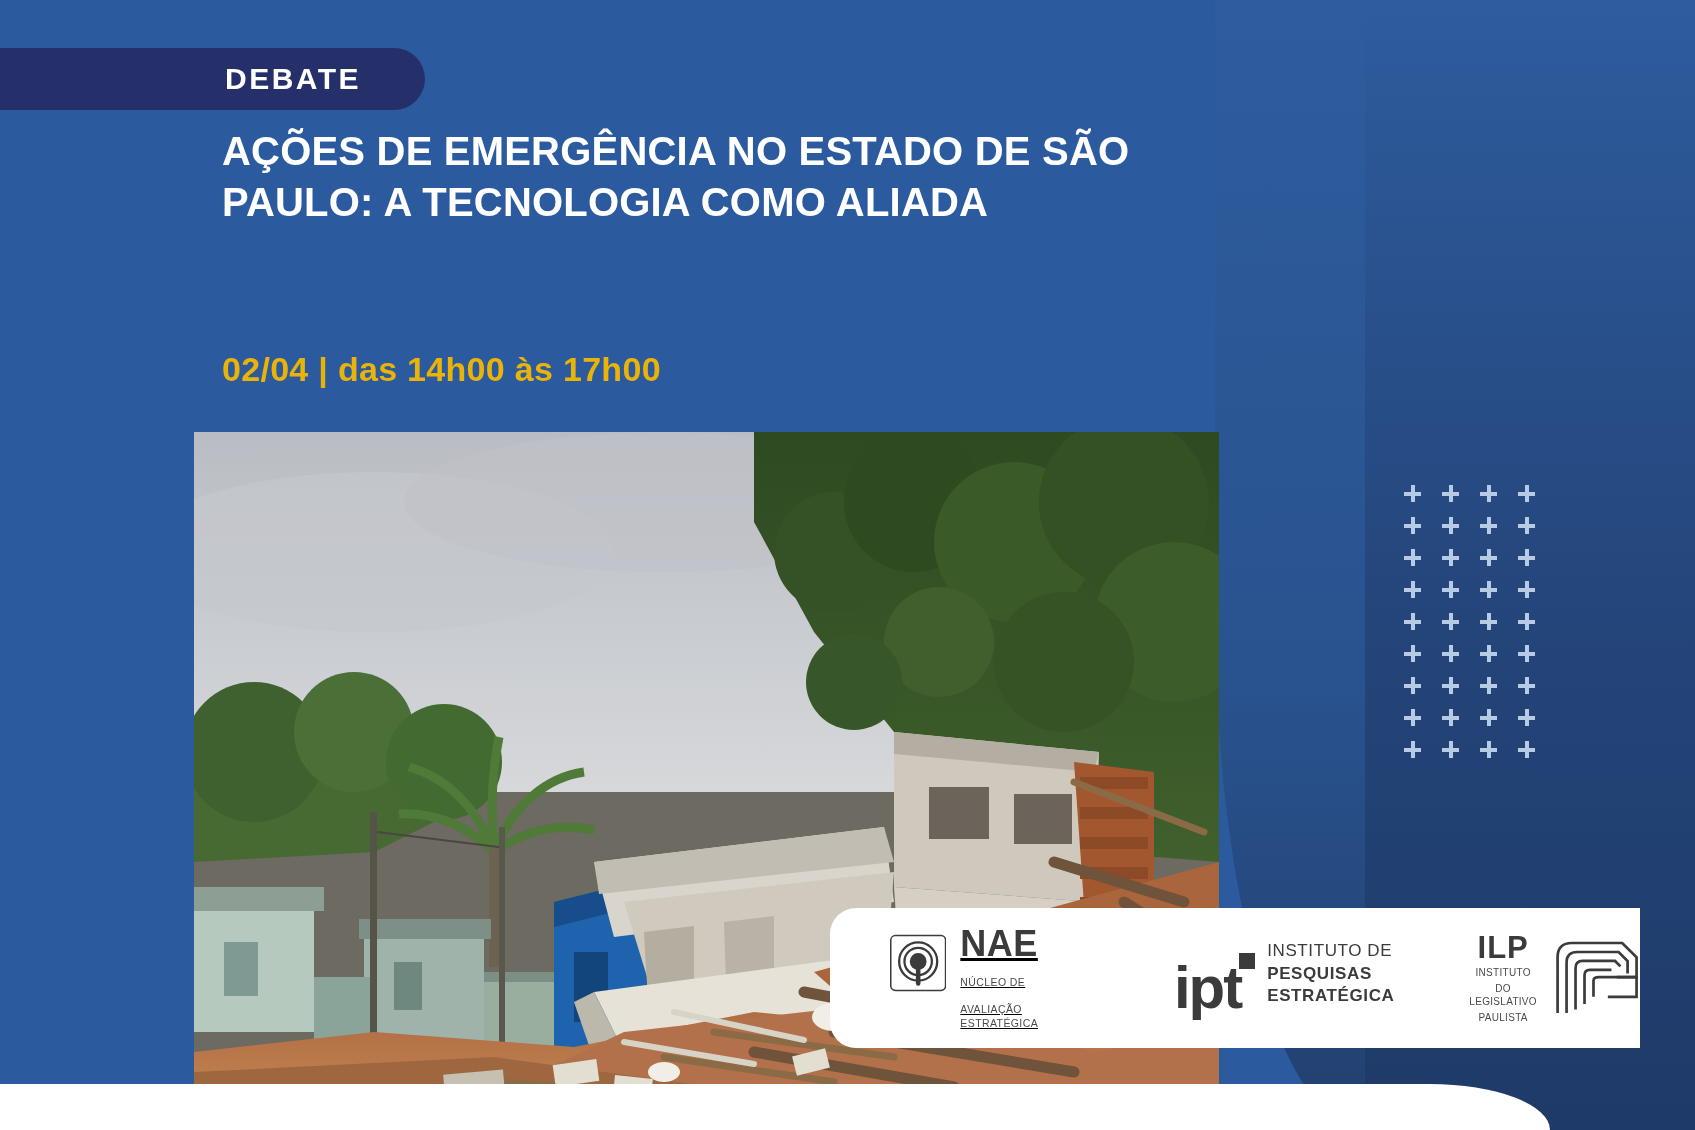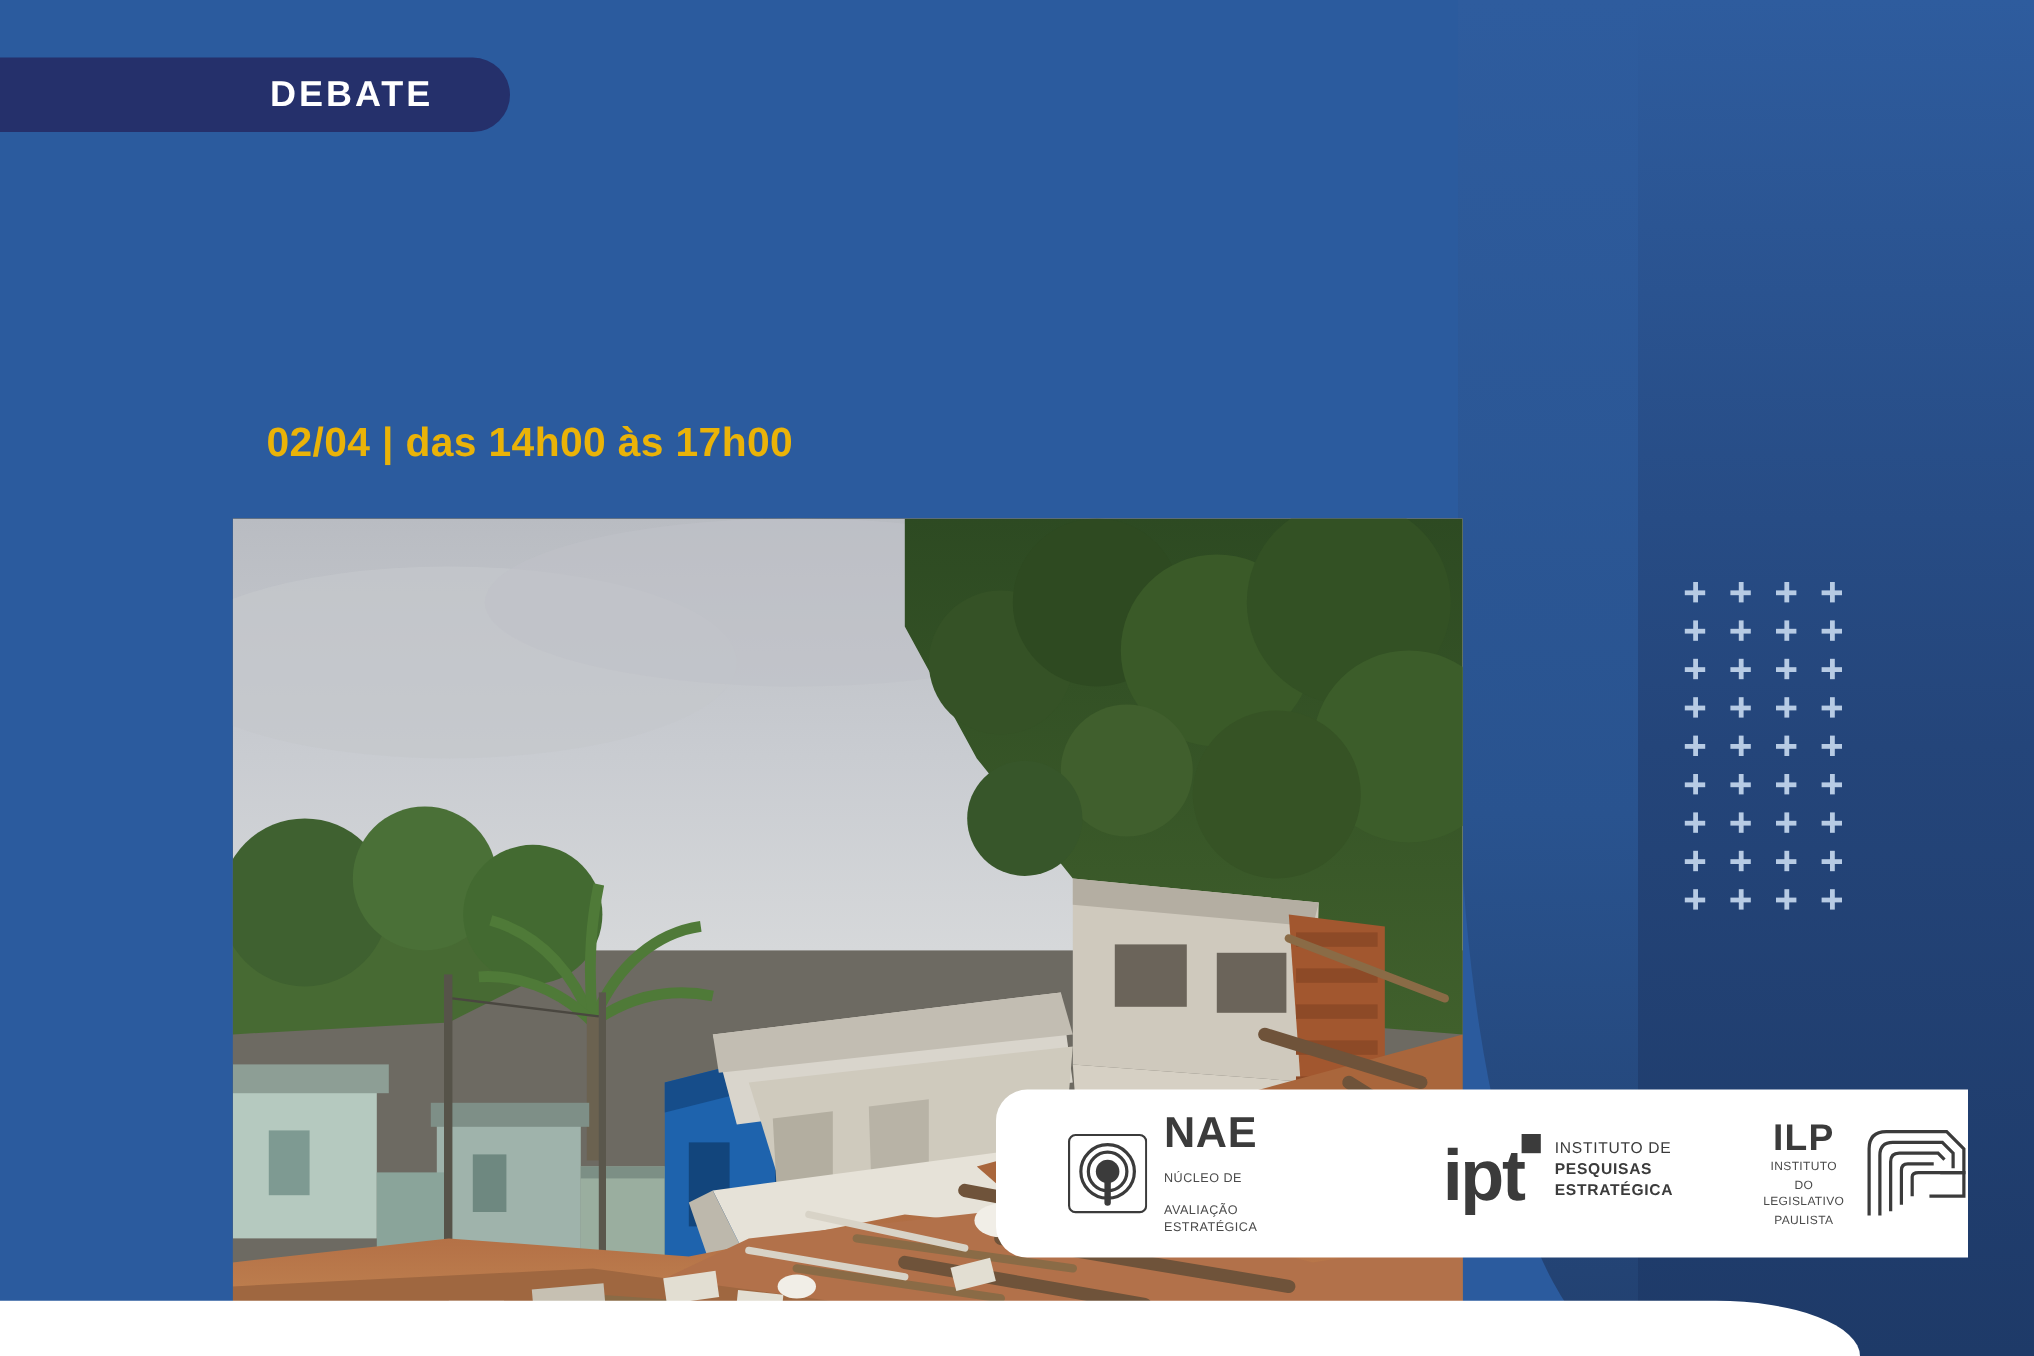--- a/index.html
+++ b/index.html
@@ -147,21 +147,21 @@
     left: 830px;
     top: 908px;
     width: 810px;
     height: 140px;
     background: #ffffff;
     border-top-left-radius: 26px;
     border-bottom-left-radius: 26px;
     display: flex;
     align-items: center;
   }
-  .logo-nae { display: flex; align-items: center; margin-left: 60px; }
+  .logo-nae { display: flex; align-items: flex-start; margin-left: 60px; text-decoration: underline; }
   .nae-text { margin-left: 14px; }
   .nae-text .big {
     font-size: 36px;
     font-weight: bold;
     color: #3b3b3b;
     letter-spacing: 0.5px;
     line-height: 1;
   }
   .nae-text .small {
     font-size: 10.5px;
@@ -184,21 +184,21 @@
     position: absolute;
     right: -14px;
     top: -6px;
     width: 16px;
     height: 16px;
     background: #3b3b3b;
   }
   .ipt-text {
     margin-left: 26px;
     margin-bottom: 8px;
-    font-size: 13px;
+    font-size: 17px;
     color: #3b3b3b;
     line-height: 1.35;
     letter-spacing: 0.6px;
   }
   .ipt-text .b { font-weight: bold; }
 
   .logo-ilp { display: flex; align-items: center; margin-left: 70px; }
   .ilp-text {
     margin-right: 12px;
     text-align: center;
@@ -223,20 +223,21 @@
 
 <div class="poster">
 
   <div class="right-panel-curve"></div>
   <div class="right-panel"></div>
 
   <div class="debate-tag">
     <span>DEBATE</span>
   </div>
 
+  <div class="title">AÇÕES DE EMERGÊNCIA NO ESTADO DE SÃO PAULO: A TECNOLOGIA COMO ALIADA</div>
 
 
   <div class="datetime">02/04 | das 14h00 às 17h00</div>
 
   <div class="photo">
     <svg width="1025" height="662" viewBox="0 0 1025 662" role="img" aria-label="landslide photo">
       <defs>
         <linearGradient id="sky" x1="0" y1="0" x2="0" y2="1">
           <stop offset="0%" stop-color="#b9bcc2"></stop>
           <stop offset="55%" stop-color="#c9ccd1"></stop>

